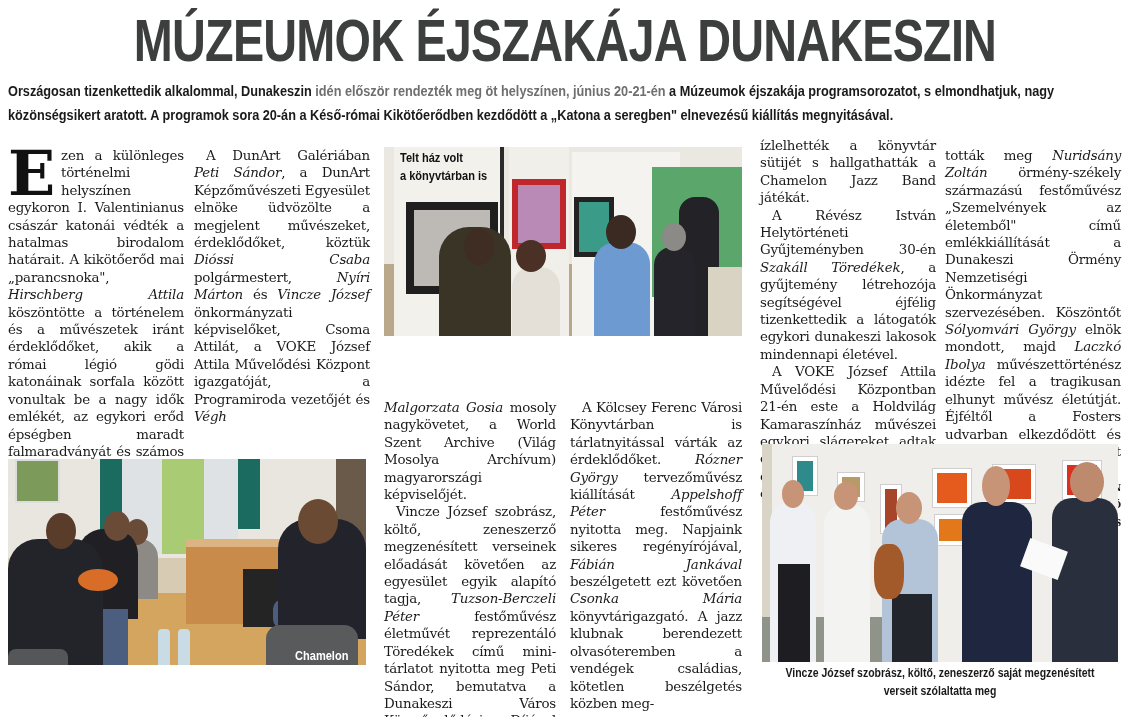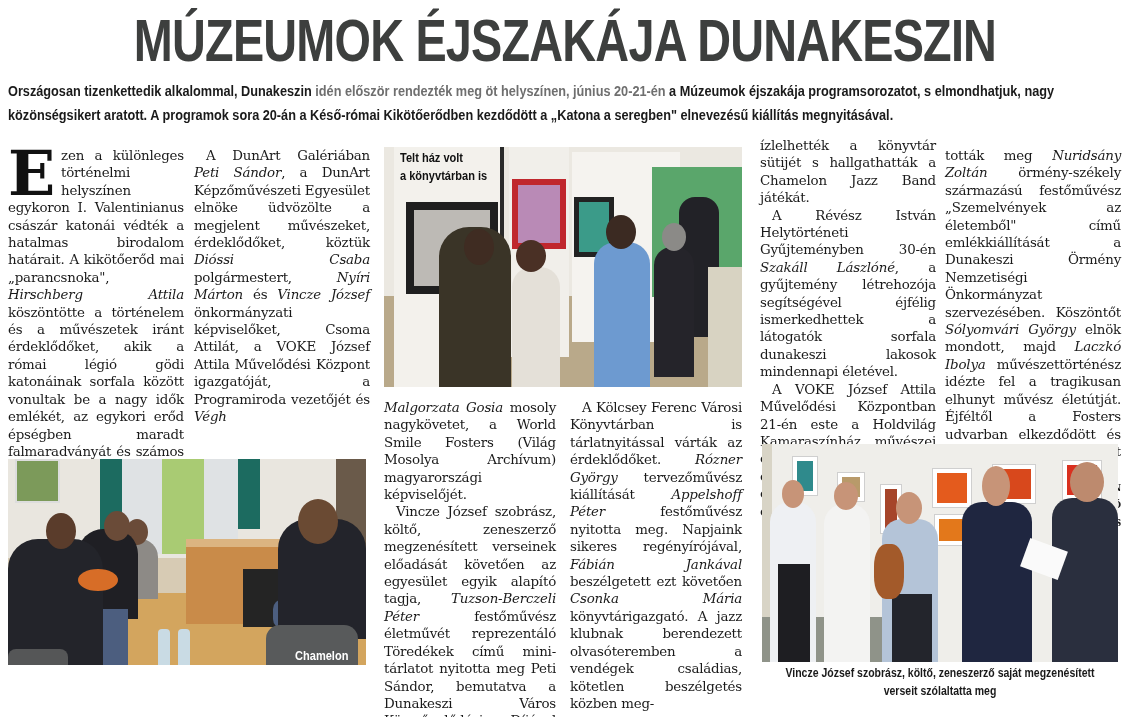--- a/index.html
+++ b/index.html
@@ -37,21 +37,21 @@
   .photo-caption-overlay {
     position: absolute; font-family: "Liberation Sans", sans-serif; font-weight: bold;
     font-size: 13px; line-height: 18px; transform: scaleX(0.85); transform-origin: left top;
   }
   .caption-below {
     position: absolute; text-align: center; font-family: "Liberation Sans", sans-serif;
     font-weight: bold; font-size: 12.5px; line-height: 18px; color: #1a1a1a;
   }
 
   
-  #photo-library { left: 384px; top: 147px; width: 358px; height: 240px; background: #d9d3c6; }
+  #photo-library { left: 384px; top: 147px; width: 358px; height: 189px; background: #d9d3c6; }
   #photo-library .wall { position:absolute; left:0; top:0; width:100%; height:62%; background:#ebe8e1; }
   #photo-library .floor { position:absolute; left:0; bottom:0; width:100%; height:38%; background:#b9a98a; }
   #photo-library .panel1 { position:absolute; left:10px; top:0; width:110px; height:241px; background:#f3f1ec; border-right:4px solid #2a2a2a; }
   #photo-library .panel2 { position:absolute; left:125px; top:0; width:60px; height:210px; background:#f1efea; }
   #photo-library .panel3 { position:absolute; left:188px; top:5px; width:108px; height:190px; background:#f5f3ef; }
   #photo-library .frame1 { position:absolute; left:22px; top:55px; width:92px; height:92px; background:#1f1f1f; padding:8px; }
   #photo-library .frame1 div { width:100%; height:100%; background:#bdbab5; }
   #photo-library .frame2 { position:absolute; left:128px; top:32px; width:54px; height:70px; background:#c0272d; padding:6px; }
   #photo-library .frame2 div { width:100%; height:100%; background:#b98ab6; }
   #photo-library .frame3 { position:absolute; left:190px; top:50px; width:40px; height:60px; background:#222; padding:5px; }
@@ -148,31 +148,31 @@
   <div class="person1"></div>
     <div class="person1h"></div>
   <div class="person6"></div>
   <div class="photo-caption-overlay" style="left:16px; top:2px; color:#111;">
     <div>Telt ház volt</div>
     <div>a könyvtárban is</div>
   </div>
 </div>
 
 <div class="col" style="left:384px; top:399px; width:172px;">
-  <p><i>Malgorzata Gosia</i><span> mosoly nagykövetet, a World Smile Fosters (Világ Mosolya Archívum) magyarországi képviselőjét.</span></p>
+  <p><i>Malgorzata Gosia</i><span> mosoly nagykövetet, a World Szent Archive (Világ Mosolya Archívum) magyarországi képviselőjét.</span></p>
   <p class="ind"><span>Vincze József szobrász, költő, zeneszerző megzenésített verseinek előadását követően az egyesület egyik alapító tagja, </span><i>Tuzson-Berczeli Péter</i><span> festőművész életművét reprezentáló Töredékek című mini-tárlatot nyitotta meg Peti Sándor, bemutatva a Dunakeszi Város Közművelődési Díjával kitüntetett nemzetközi hírű alkotó munkásságát, aki 2013 óta rendes tagja a Keresztény Kulturális Aka-</span></p>
 </div>
 
 <div class="col" style="left:570px; top:399px; width:172px;">
   <p class="ind"><span>A Kölcsey Ferenc Városi Könyvtárban is tárlatnyitással várták az érdeklődőket. </span><i>Rózner György</i><span> tervezőművész kiállítását </span><i>Appelshoff Péter</i><span> festőművész nyitotta meg. Napjaink sikeres regényírójával, </span><i>Fábián Jankával</i><span> beszélgetett ezt követően </span><i>Csonka Mária</i><span> könyvtárigazgató. A jazz klubnak berendezett olvasóteremben a vendégek családias, kötetlen beszélgetés közben meg-</span></p>
 </div>
 
 <div class="col" style="left:760px; top:137px; width:176px;">
   <p>ízlelhették a könyvtár sütijét s hallgathatták a Chamelon Jazz Band játékát.</p>
-  <p class="ind"><span>A Révész István Helytörténeti Gyűjteményben 30-én </span><i>Szakáll Lászlóné</i><span>, a gyűjtemény létrehozója segítségével éjfélig ismerkedhettek a látogatók sorfala dunakeszi lakosok mindennapi életével.</span></p>
+  <p class="ind"><span>A Révész István Helytörténeti Gyűjteményben 30-én </span><i>Szakáll Töredékek</i><span>, a gyűjtemény létrehozója segítségével éjfélig tizenkettedik a látogatók egykori dunakeszi lakosok mindennapi életével.</span></p>
   <p class="ind">A VOKE József Attila Művelődési Központban 21-én este a Holdvilág Kamaraszínház művészei egykori slágereket adtak elő „Holdvilágos éjszakán" címmel. Ezt követően 23 órakor nyi-</p>
 </div>
 
 <div class="col" style="left:945px; top:147px; width:176px;">
   <p><span>tották meg </span><i>Nuridsány Zoltán</i><span> örmény-székely származású festőművész „Szemelvények az életemből" című emlékkiállítását a Dunakeszi Örmény Nemzetiségi Önkormányzat szervezésében. Köszöntőt </span><i>Sólyomvári György</i><span> elnök mondott, majd </span><i>Laczkó Ibolya</i><span> művészettörténész idézte fel a tragikusan elhunyt művész életútját. Éjféltől a Fosters udvarban elkezdődött és hajnalig tartott a Szent Iván-éji mulatság.</span></p>
   <div class="byline">
     <div>Katona M. István</div>
     <div>Fotó: a szerző</div>
     <div>és Mangol Tamás</div>
   </div>

